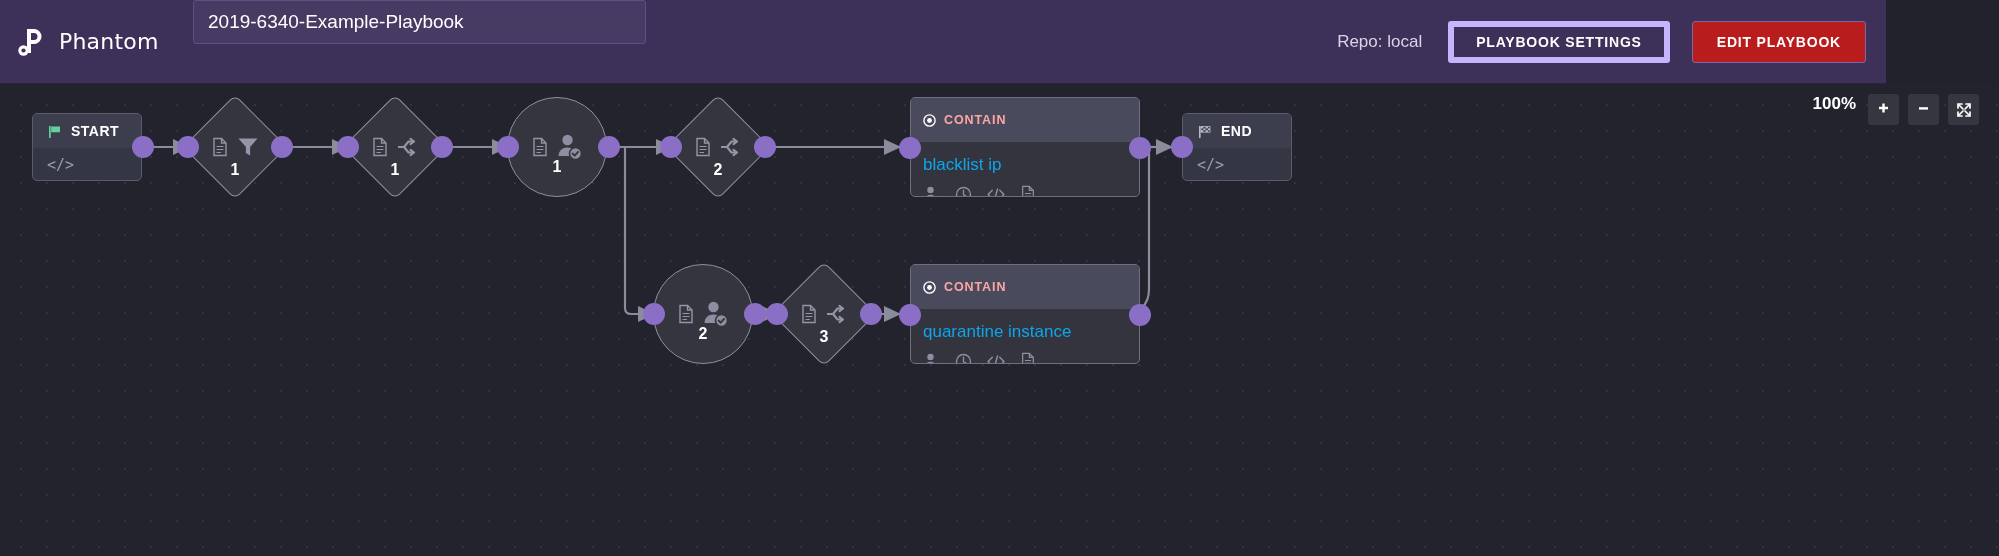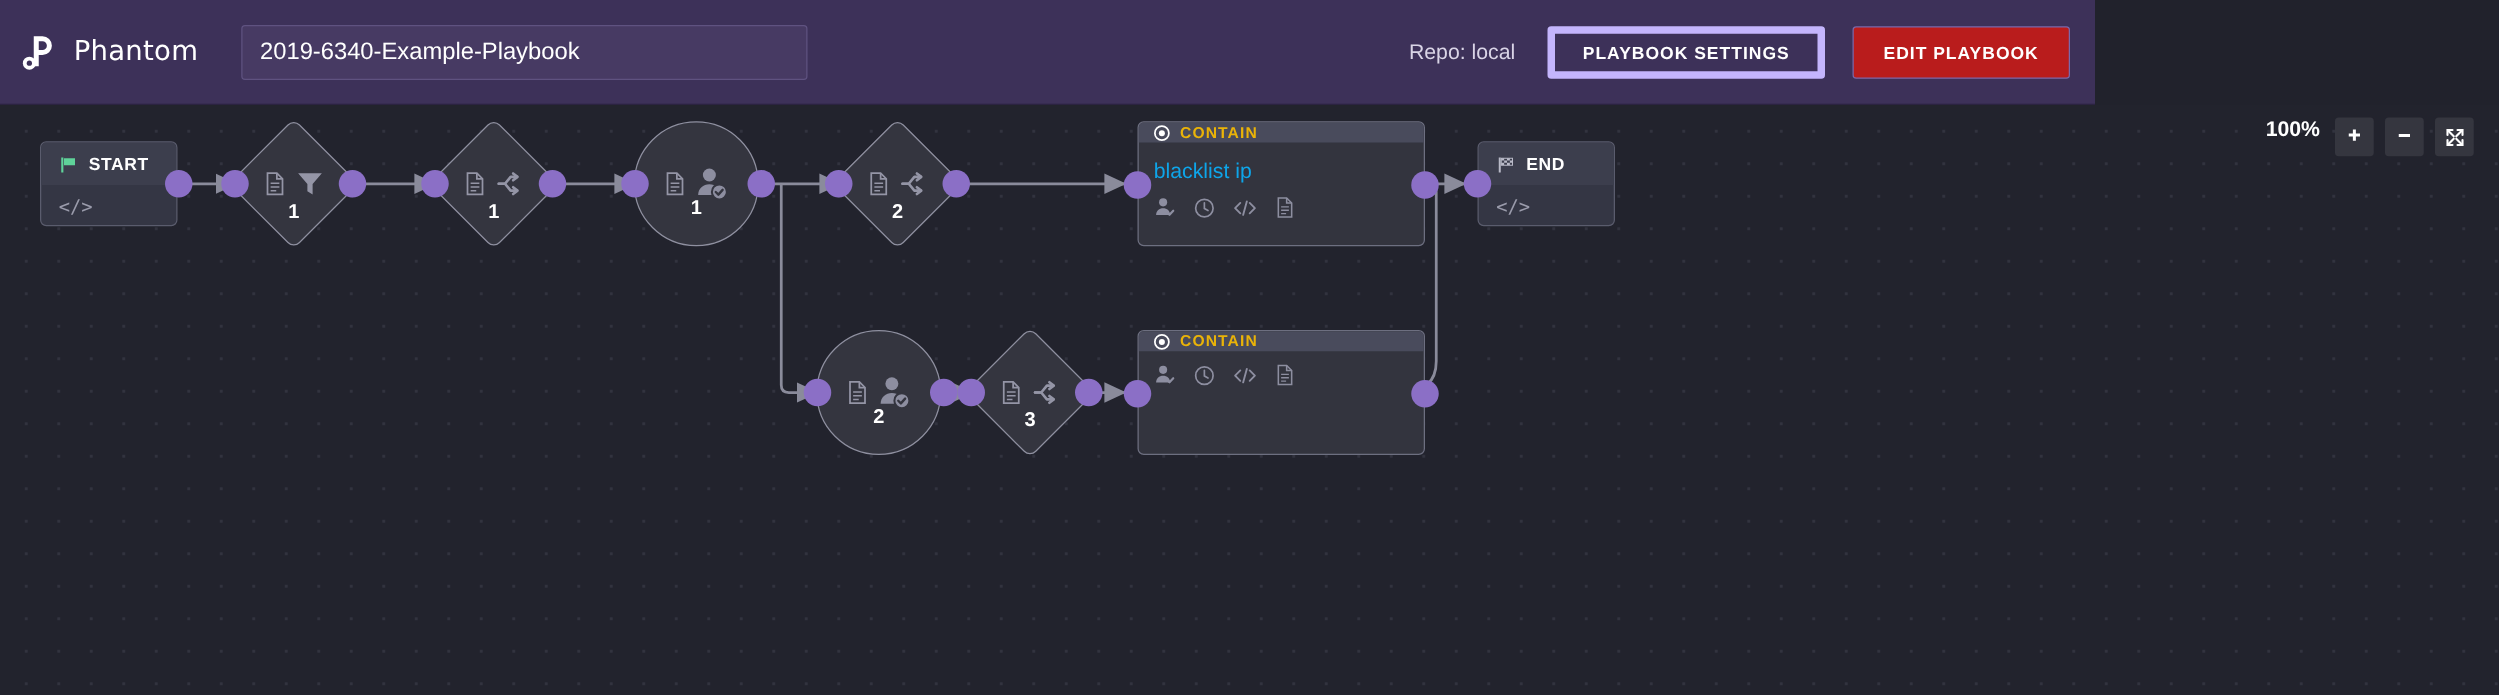--- a/index.html
+++ b/index.html
@@ -6,23 +6,23 @@
   html, body {
     width: 1999px; height: 556px;
     background: #21222c;
     font-family: "Liberation Sans", sans-serif;
     overflow: hidden;
   }
 
   
   .header {
     position: absolute; left: 0; top: 0;
-    width: 1676px; height: 84px;
+    width: 1886px; height: 84px;
     background: #3d3159;
-    display: flex; align-items: center;
+    display: flex; 
     border-bottom: 1px solid #2b2340;
   }
   .brand {
     display: flex; align-items: center; gap: 11px;
     margin-left: 14px; width: 165px;
   }
   .brand-logo { width: 34px; height: 34px; position: relative; }
   .brand-name {
     color: #ffffff; font-size: 22px; letter-spacing: .2px;
     font-family: "DejaVu Sans", sans-serif; font-weight: 400;
@@ -152,23 +152,23 @@
 
   
   .action {
     width: 230px; height: 100px;
     background: #33343e;
     border: 1px solid #6d6f80;
     border-radius: 5px;
     overflow: hidden;
   }
   .action-head {
-    height: 16px; background: #494b5c;
+    height: 44px; background: #494b5c;
     display: flex; align-items: center; gap: 8px; padding-left: 12px;
-    color: #eab308; font-size: 12.5px; font-weight: bold; letter-spacing: .9px;
+    color: #fca5a5; font-size: 12.5px; font-weight: bold; letter-spacing: .9px;
   }
   .action-name {
     padding: 13px 0 0 12px; color: #0ea5e9; font-size: 17px;
   }
   .action-foot {
     display: flex; align-items: center; gap: 14px;
     padding: 10px 0 0 12px;
   }
 
   .ic { display: inline-flex; align-items: center; justify-content: center; }
@@ -475,20 +475,21 @@
     <div class="action">
       <div class="action-head">
         <span class="ic">
           <svg width="13" height="13" viewBox="0 0 13 13">
             <circle cx="6.5" cy="6.5" r="5.6" fill="none" stroke="#ffffff" stroke-width="1.4"></circle>
             <circle cx="6.5" cy="6.5" r="2.4" fill="#ffffff"></circle>
           </svg>
         </span>
         <span>CONTAIN</span>
       </div>
+      <div class="action-name">quarantine instance</div>
       <div class="action-foot">
         <span class="ic">
           <svg width="18" height="18" viewBox="0 0 24 24">
             <circle cx="10" cy="6.5" r="4.3" fill="#8d8ea0"></circle>
             <path d="M2.5 20c0-4.3 3.4-7.1 7.5-7.1s7.5 2.8 7.5 7.1z" fill="#8d8ea0"></path>
             <path d="M14.5 17.5l2.3 2.3 4-4.4" fill="none" stroke="#8d8ea0" stroke-width="2.3" stroke-linecap="round" stroke-linejoin="round"></path>
           </svg>
         </span>
         <span class="ic">
           <svg width="17" height="17" viewBox="0 0 20 20" fill="none" stroke="#8d8ea0" stroke-width="1.6">

